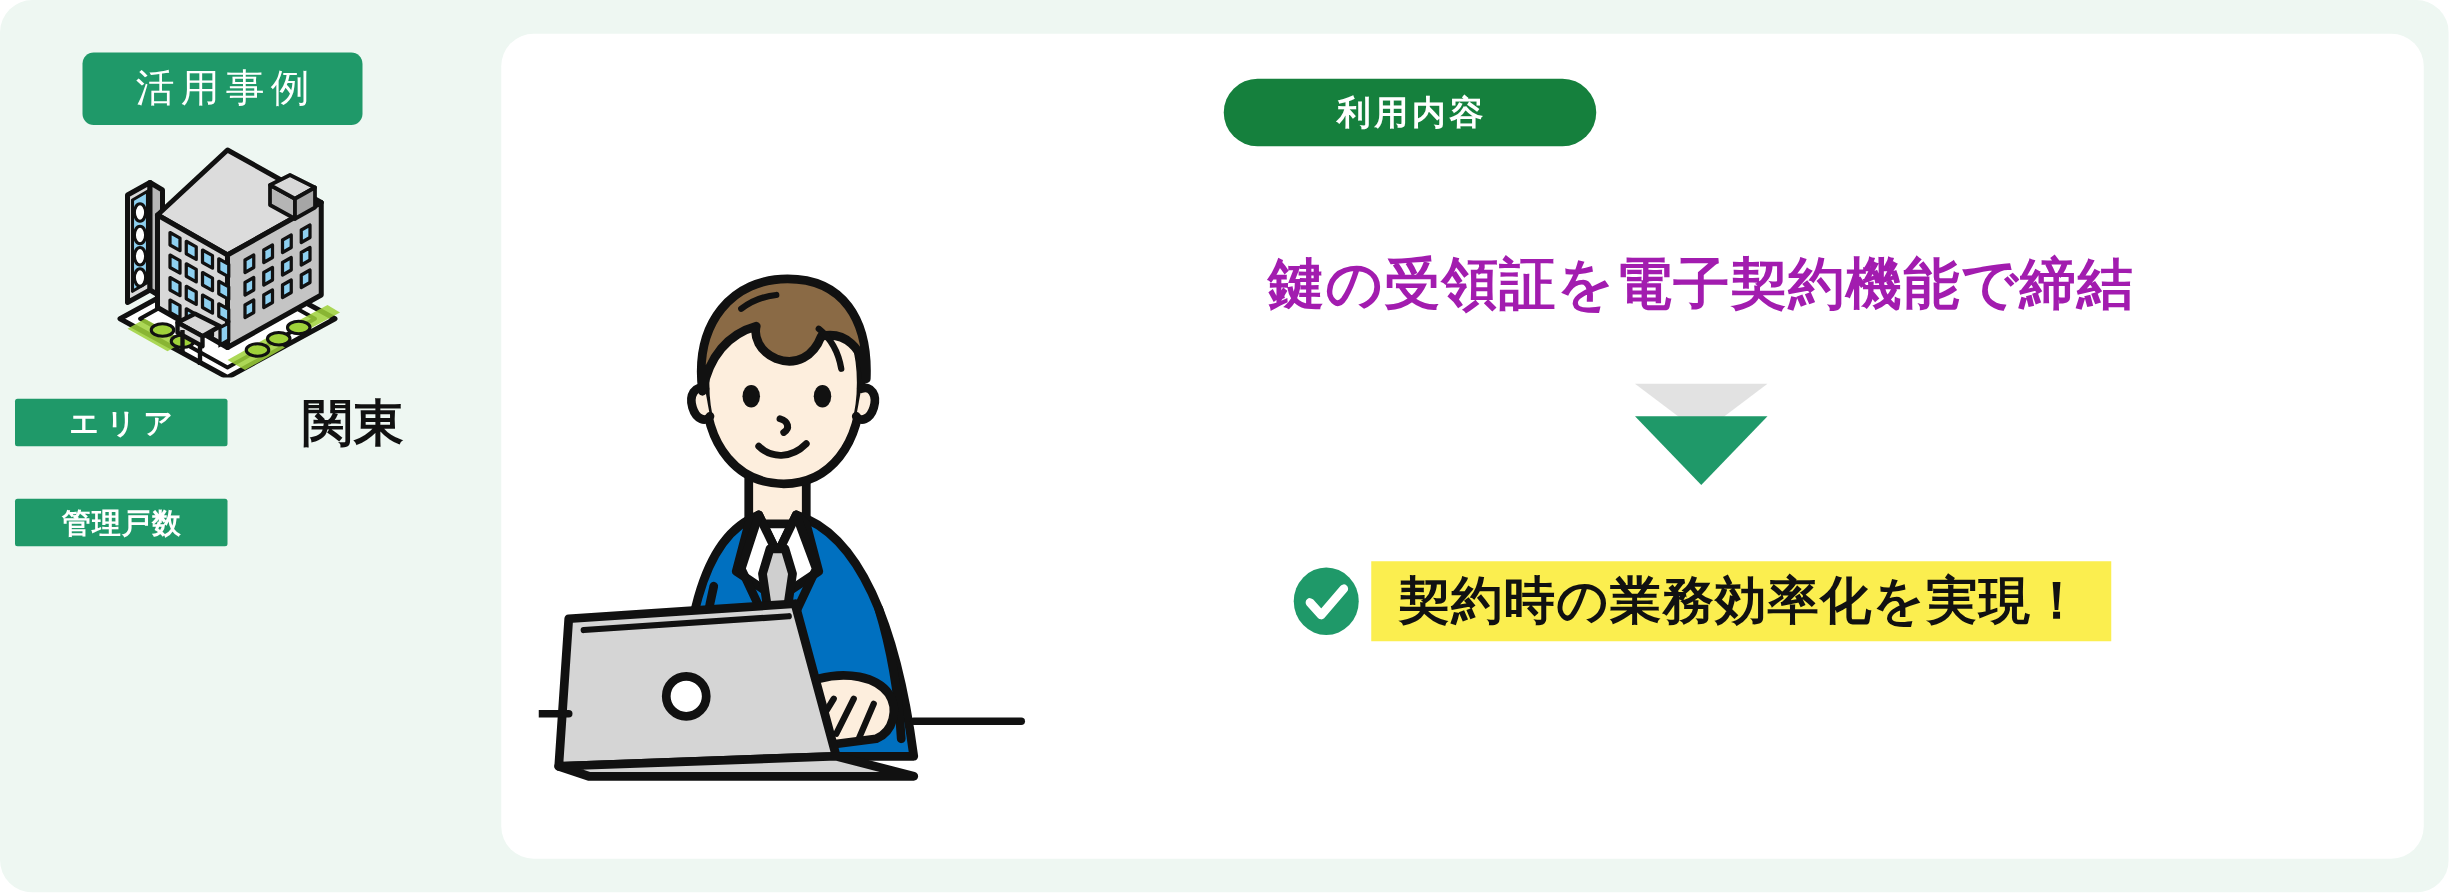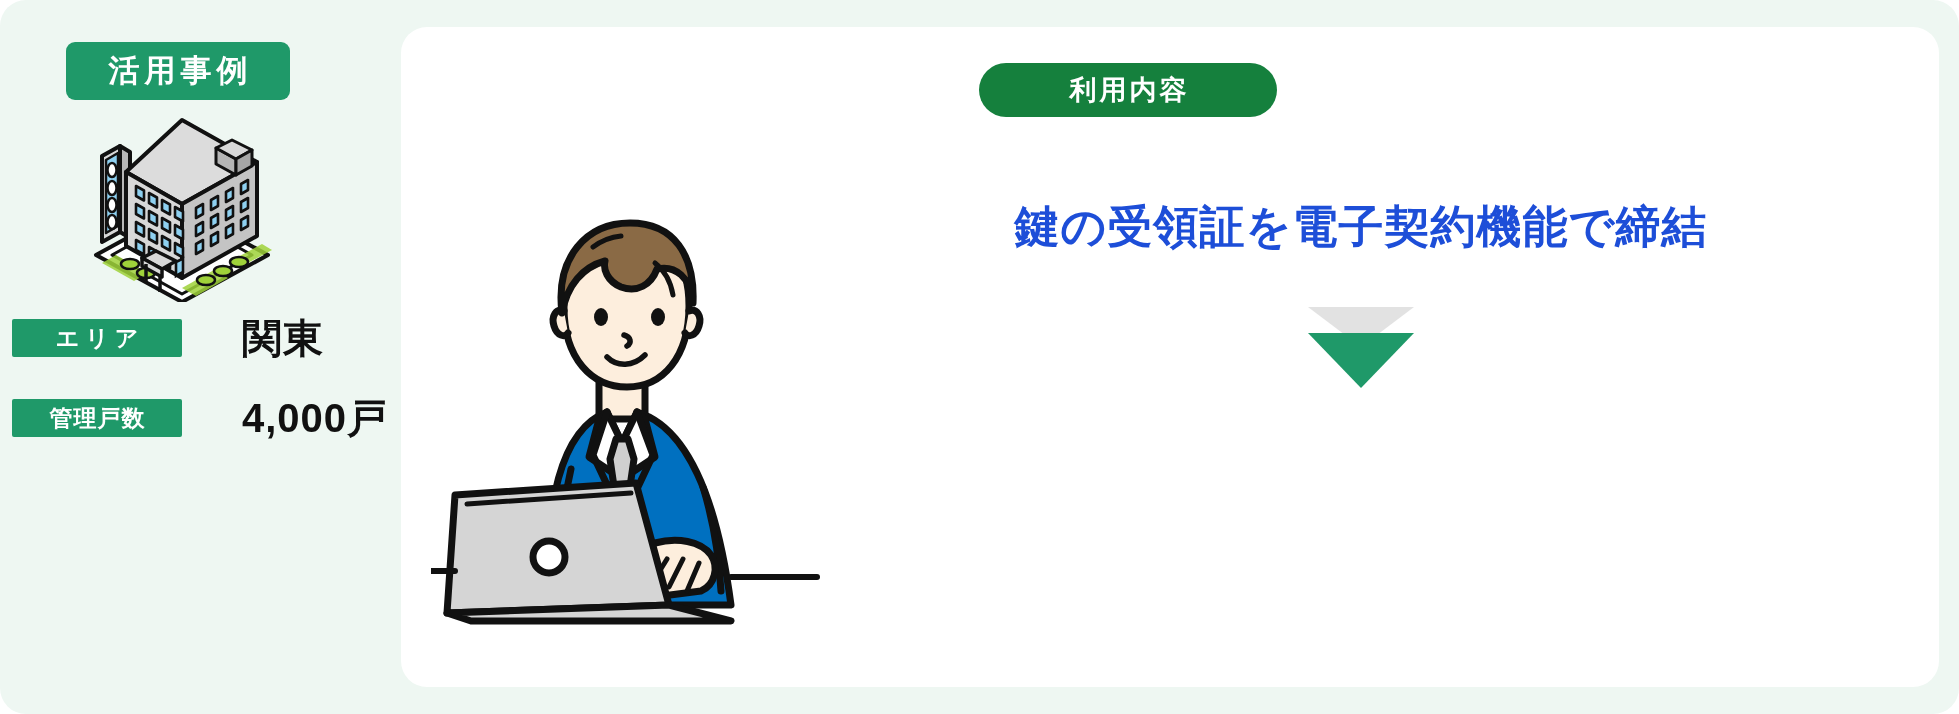--- a/index.html
+++ b/index.html
@@ -36,21 +36,21 @@
   #usecase-badge {
     position: absolute;
     left: 66px;
     top: 42px;
     width: 224px;
     height: 58px;
     background: #1f9969;
     border-radius: 9px;
     color: #ffffff;
     font-size: 31px;
-    font-weight: bold;
+    font-weight: normal;
     letter-spacing: 5px;
     text-indent: 5px;
     display: flex;
     align-items: center;
     justify-content: center;
     box-sizing: border-box;
   }
 
   #building-illustration {
     position: absolute;
@@ -133,21 +133,21 @@
     justify-content: center;
     box-sizing: border-box;
   }
 
   #usage-headline {
     position: absolute;
     left: 420px;
     top: 170px;
     width: 1080px;
     text-align: center;
-    color: #1d4ed8;
+    color: #a21caf;
     font-size: 45px;
     font-weight: bold;
     letter-spacing: 1px;
     white-space: nowrap;
   }
 
   #arrow-stack {
     position: absolute;
     left: 700px;
     top: 280px;
@@ -297,21 +297,20 @@
       <polygon points="90,150 97,146.5 97,160 90,164" fill="#8ed0f0" stroke="#111111" stroke-width="2.6"></polygon>
     </svg>
 
     <div class="meta-row" id="meta-row-0">
       <div class="meta-chip" id="meta-chip-0">エリア</div>
       <div class="meta-value">関東</div>
     </div>
 
     <div class="meta-row" id="meta-row-1">
       <div class="meta-chip" id="meta-chip-1">管理戸数</div>
-      <div class="meta-value">4,000戸</div>
     </div>
   </div>
 
   <div id="content-card">
 
     <svg id="person-illustration" viewBox="0 0 390 420">
       <g stroke="#111111" stroke-width="7" stroke-linejoin="round" stroke-linecap="round" fill="none">
 
         <path d="M168,170 v42 h46 v-42" fill="#fdeedd"></path>
 
@@ -364,14 +363,21 @@
 
     <div id="usage-pill">利用内容</div>
 
     <div id="usage-headline">鍵の受領証を電子契約機能で締結</div>
 
     <div id="arrow-stack">
       <div class="arrow-chevron" id="arrow-chevron-top"></div>
       <div class="arrow-chevron" id="arrow-chevron-bottom"></div>
     </div>
 
+    <div id="result-row">
+      <svg id="check-icon" viewBox="0 0 56 56">
+        <ellipse cx="28" cy="28" rx="26" ry="27" fill="#1f9969"></ellipse>
+        <path d="M15 29 L24 39 L42 18" fill="none" stroke="#ffffff" stroke-width="7" stroke-linecap="round" stroke-linejoin="round"></path>
+      </svg>
+      <div id="result-text">契約時の業務効率化を実現！</div>
+    </div>
   </div>
 </div>
 
 </body></html>

